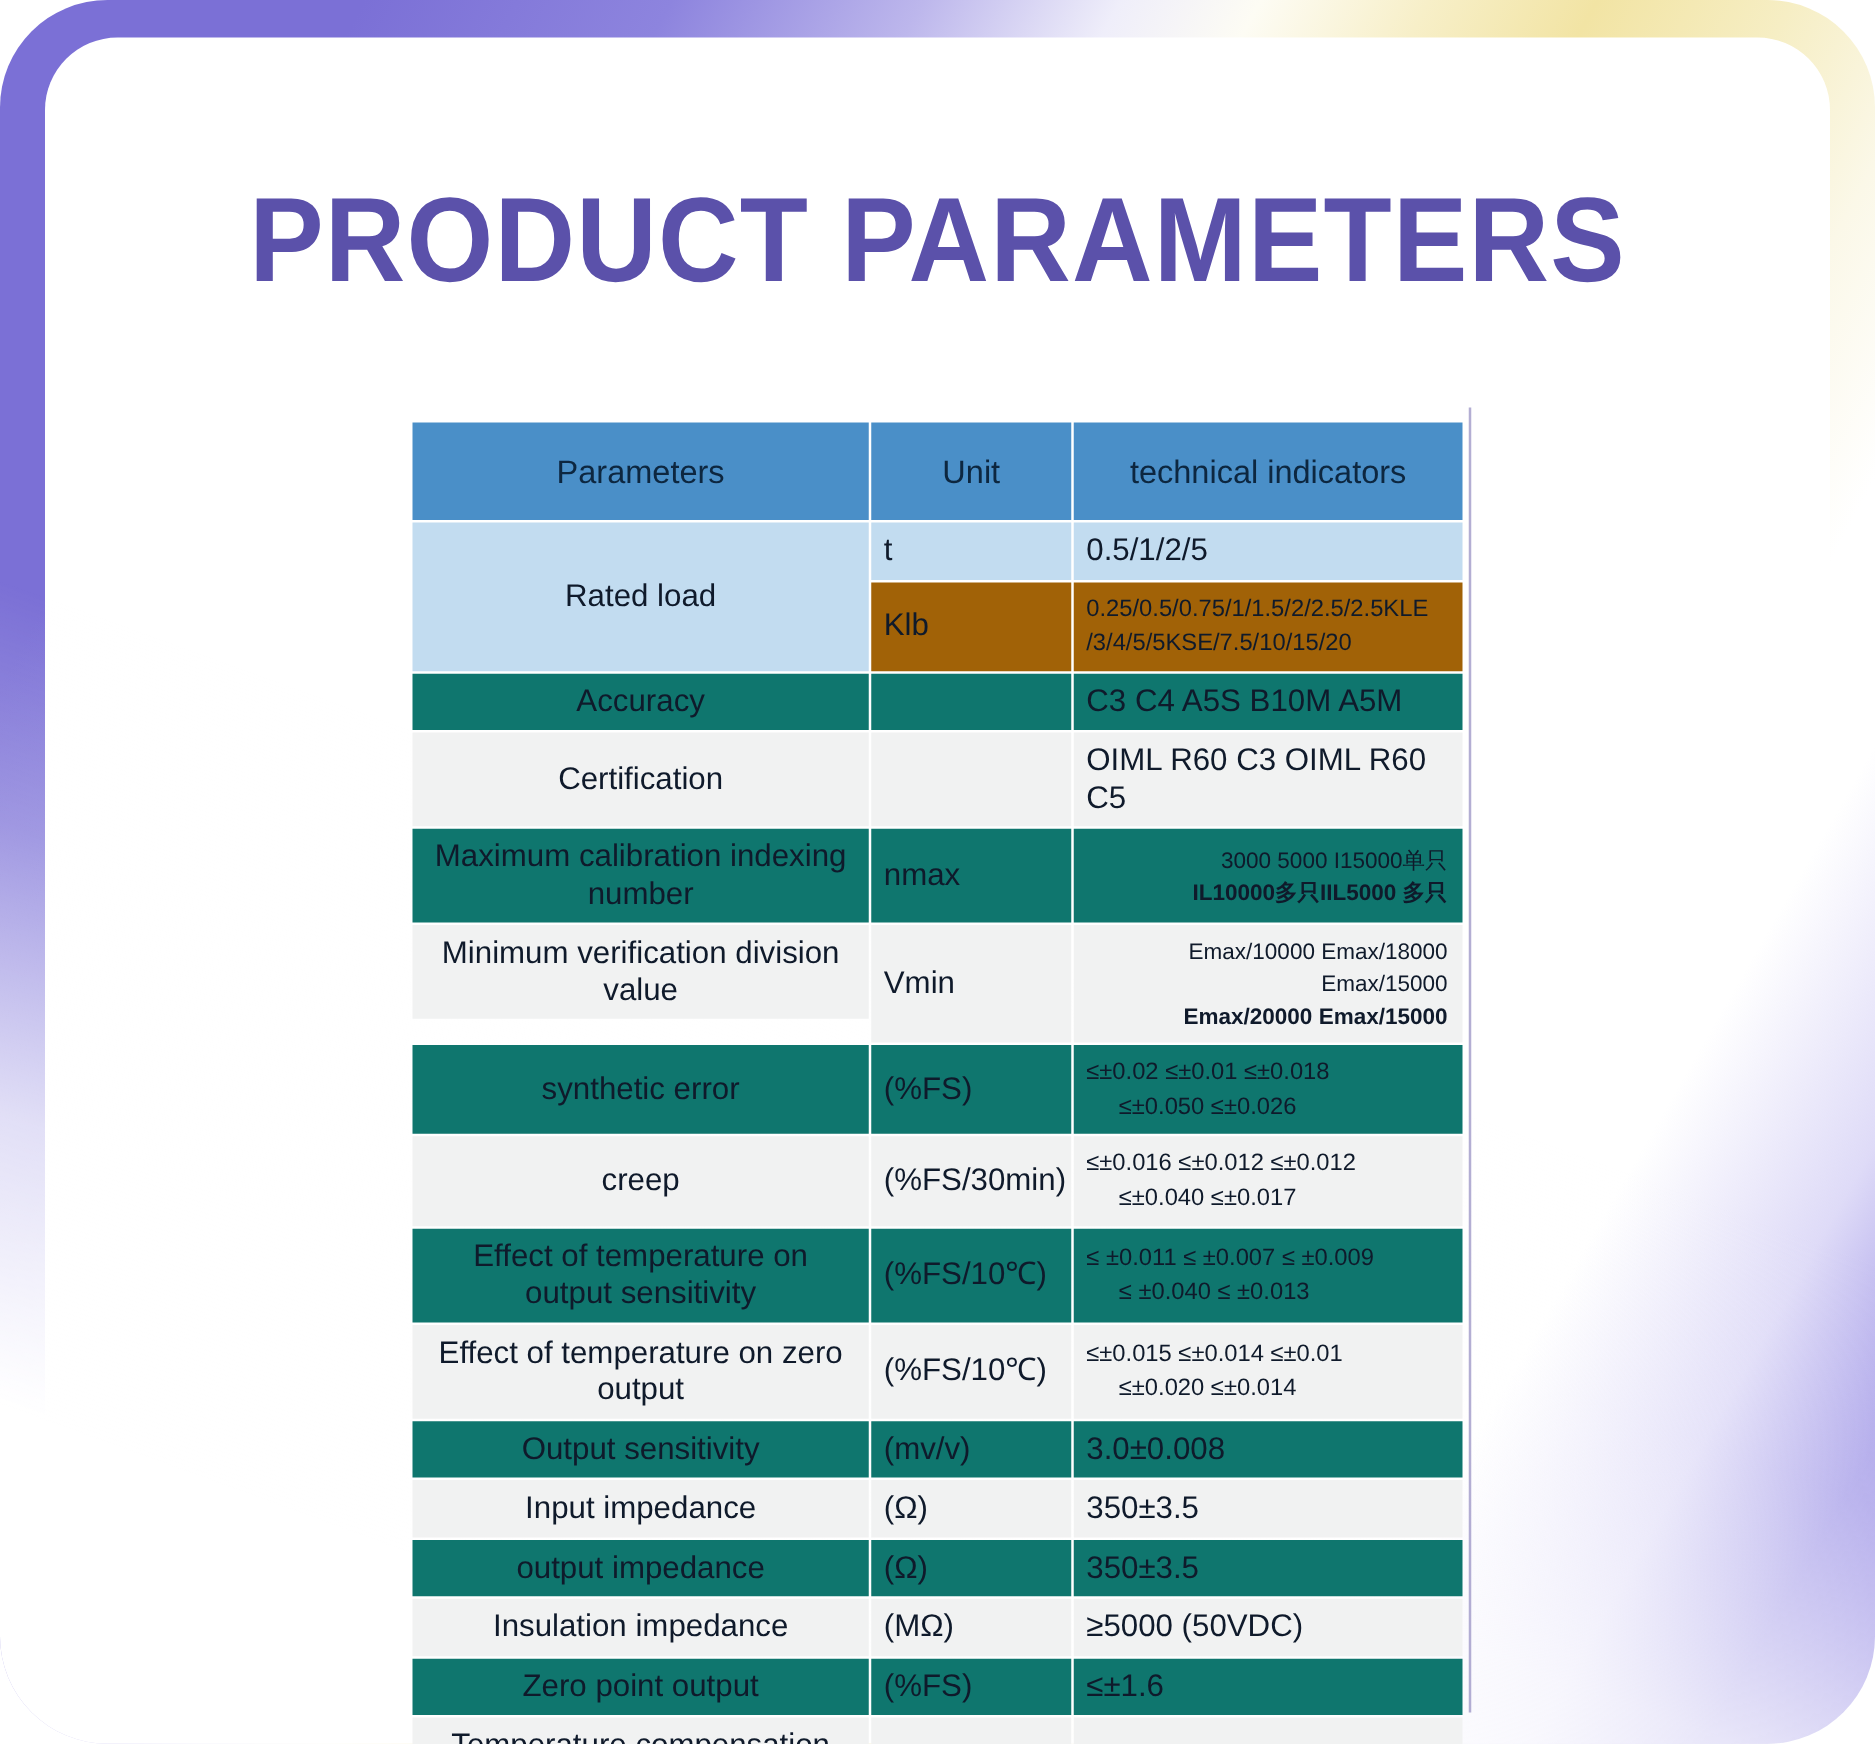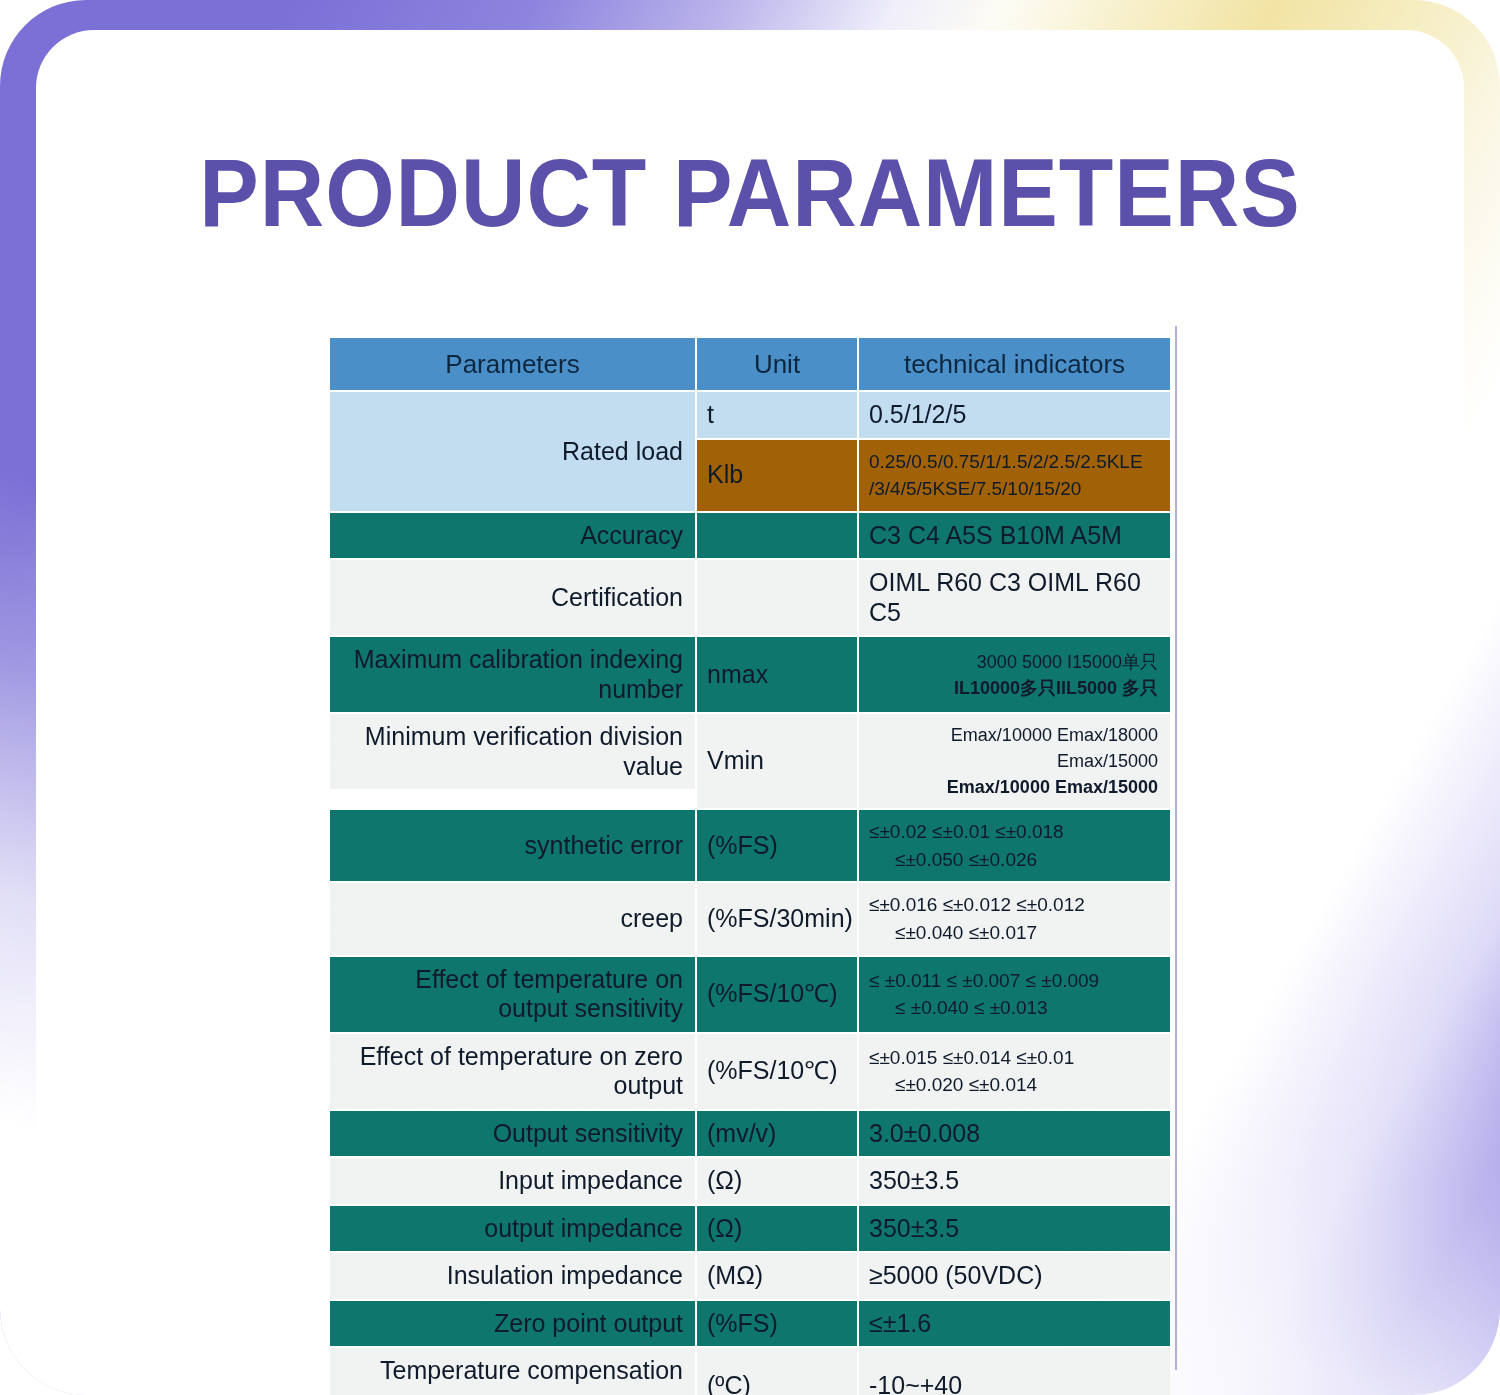--- a/index.html
+++ b/index.html
@@ -92,32 +92,32 @@
   #spec-table col.c-param { width: 365px; }
   #spec-table col.c-unit  { width: 160px; }
   #spec-table col.c-tech  { width: 311px; }
 
   #spec-table th {
     background: #4a8fc8;
     color: #0d2740;
     font-weight: 400;
     font-size: 26px;
     text-align: center;
-    height: 52px;
+    height: 78px;
     padding: 0 6px;
   }
 
   #spec-table td {
     font-size: 25px;
     font-weight: 400;
     vertical-align: middle;
     padding: 8px 12px;
     line-height: 1.18;
   }
-  #spec-table td.param { text-align: right; }
+  #spec-table td.param { text-align: center; }
   #spec-table td.unit  { text-align: left; padding-left: 10px; }
   #spec-table td.tech  { text-align: left; padding-left: 10px; }
 
   tr.tint td { background: #0f766e; }
   tr.plain td { background: #f1f2f2; }
   td.tint { background: #c2dcf0; }
   td.plain { background: #a16207; }
 
   
   .small-val {
@@ -212,21 +212,21 @@
         </span>
       </td>
     </tr>
 
     <tr class="plain">
       <td class="param two-line">Minimum verification division value</td>
       <td class="unit">Vmin</td>
       <td class="tech">
         <span class="tiny-val">
           <span class="l1">Emax/10000   Emax/18000  Emax/15000</span>
-          <span class="l2">Emax/10000 Emax/15000</span>
+          <span class="l2">Emax/20000 Emax/15000</span>
         </span>
       </td>
     </tr>
 
     <tr class="tint">
       <td class="param">synthetic error</td>
       <td class="unit">(%FS)</td>
       <td class="tech">
         <span class="small-val">
           <span class="l1">≤±0.02  ≤±0.01  ≤±0.018</span>

